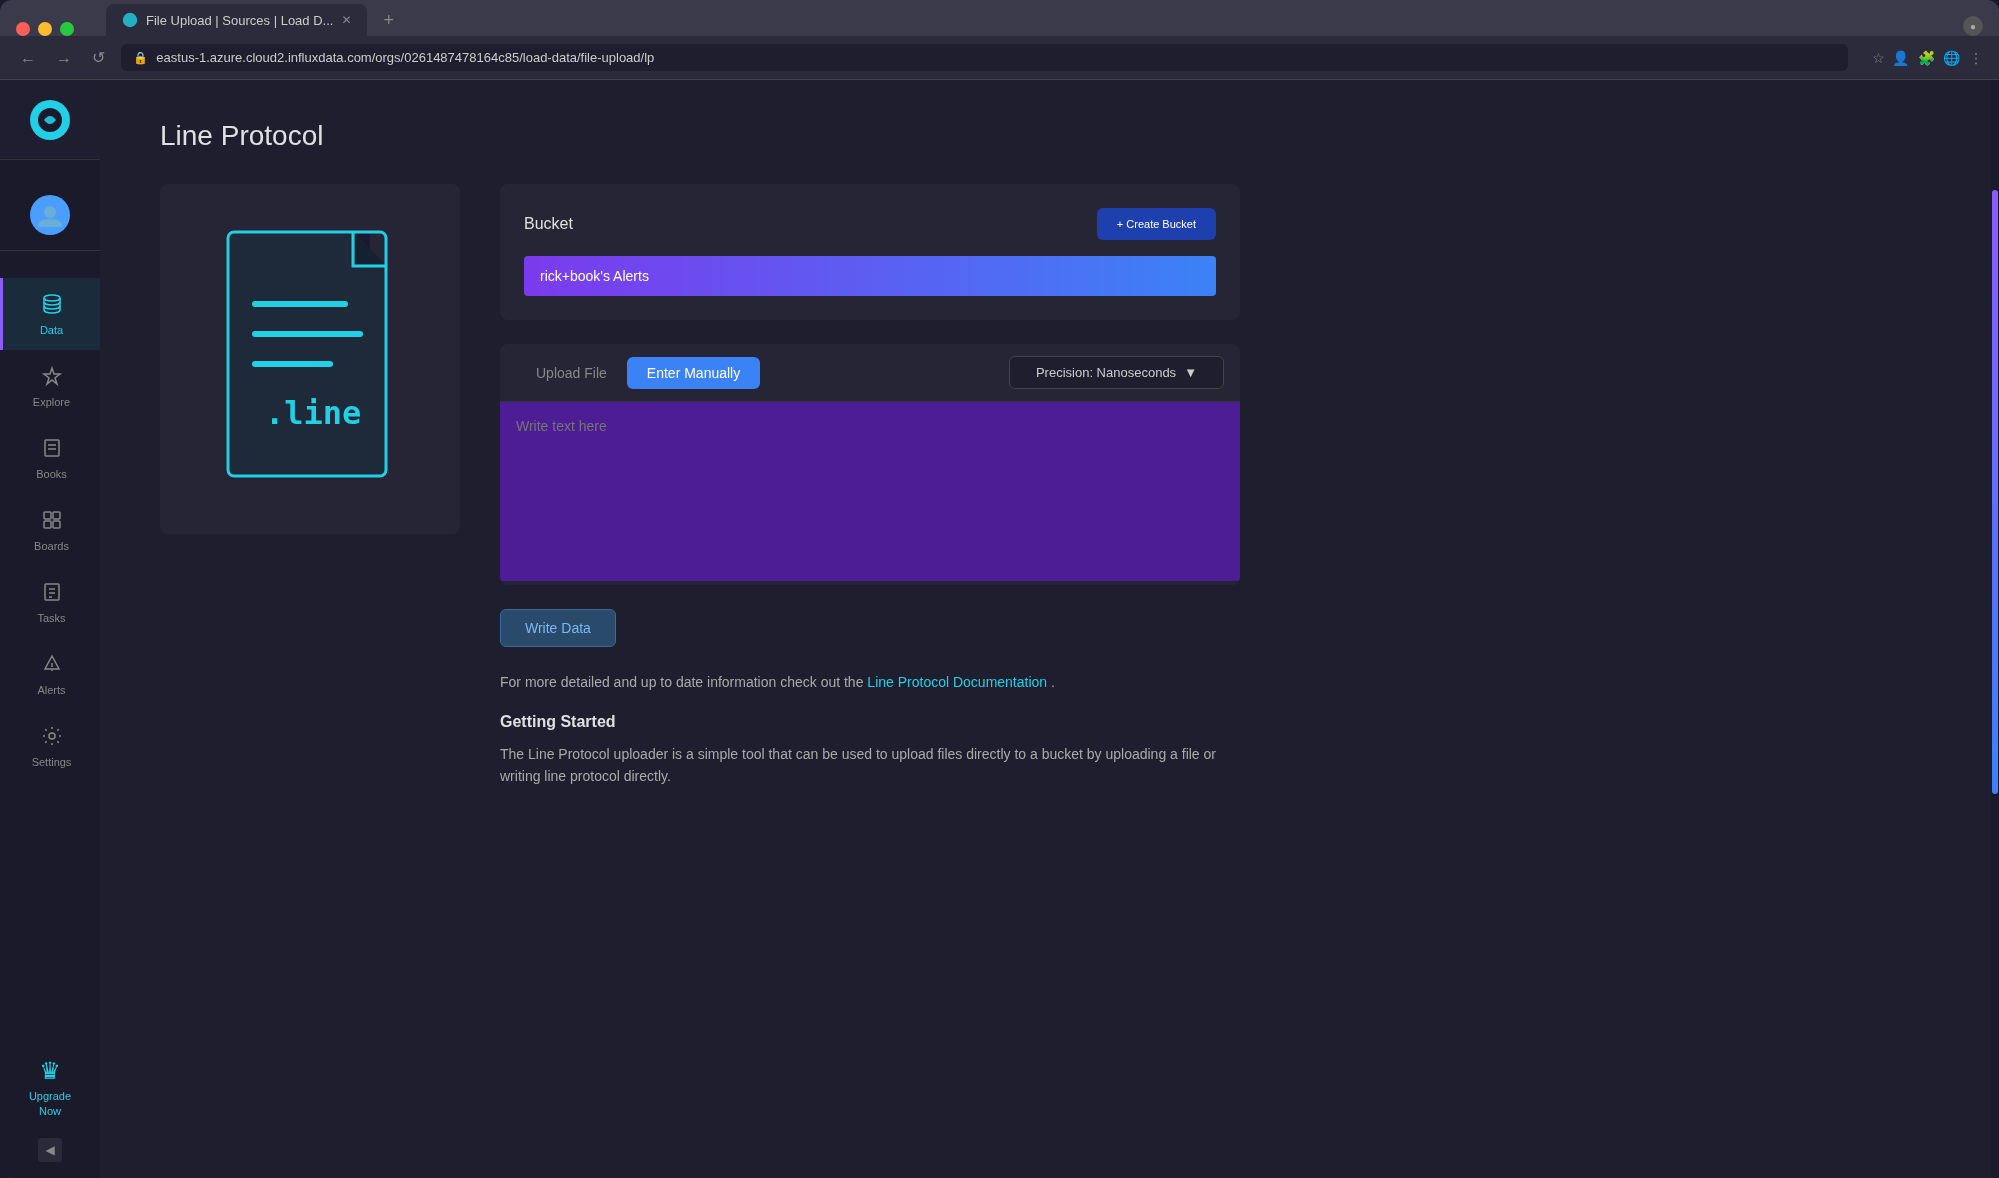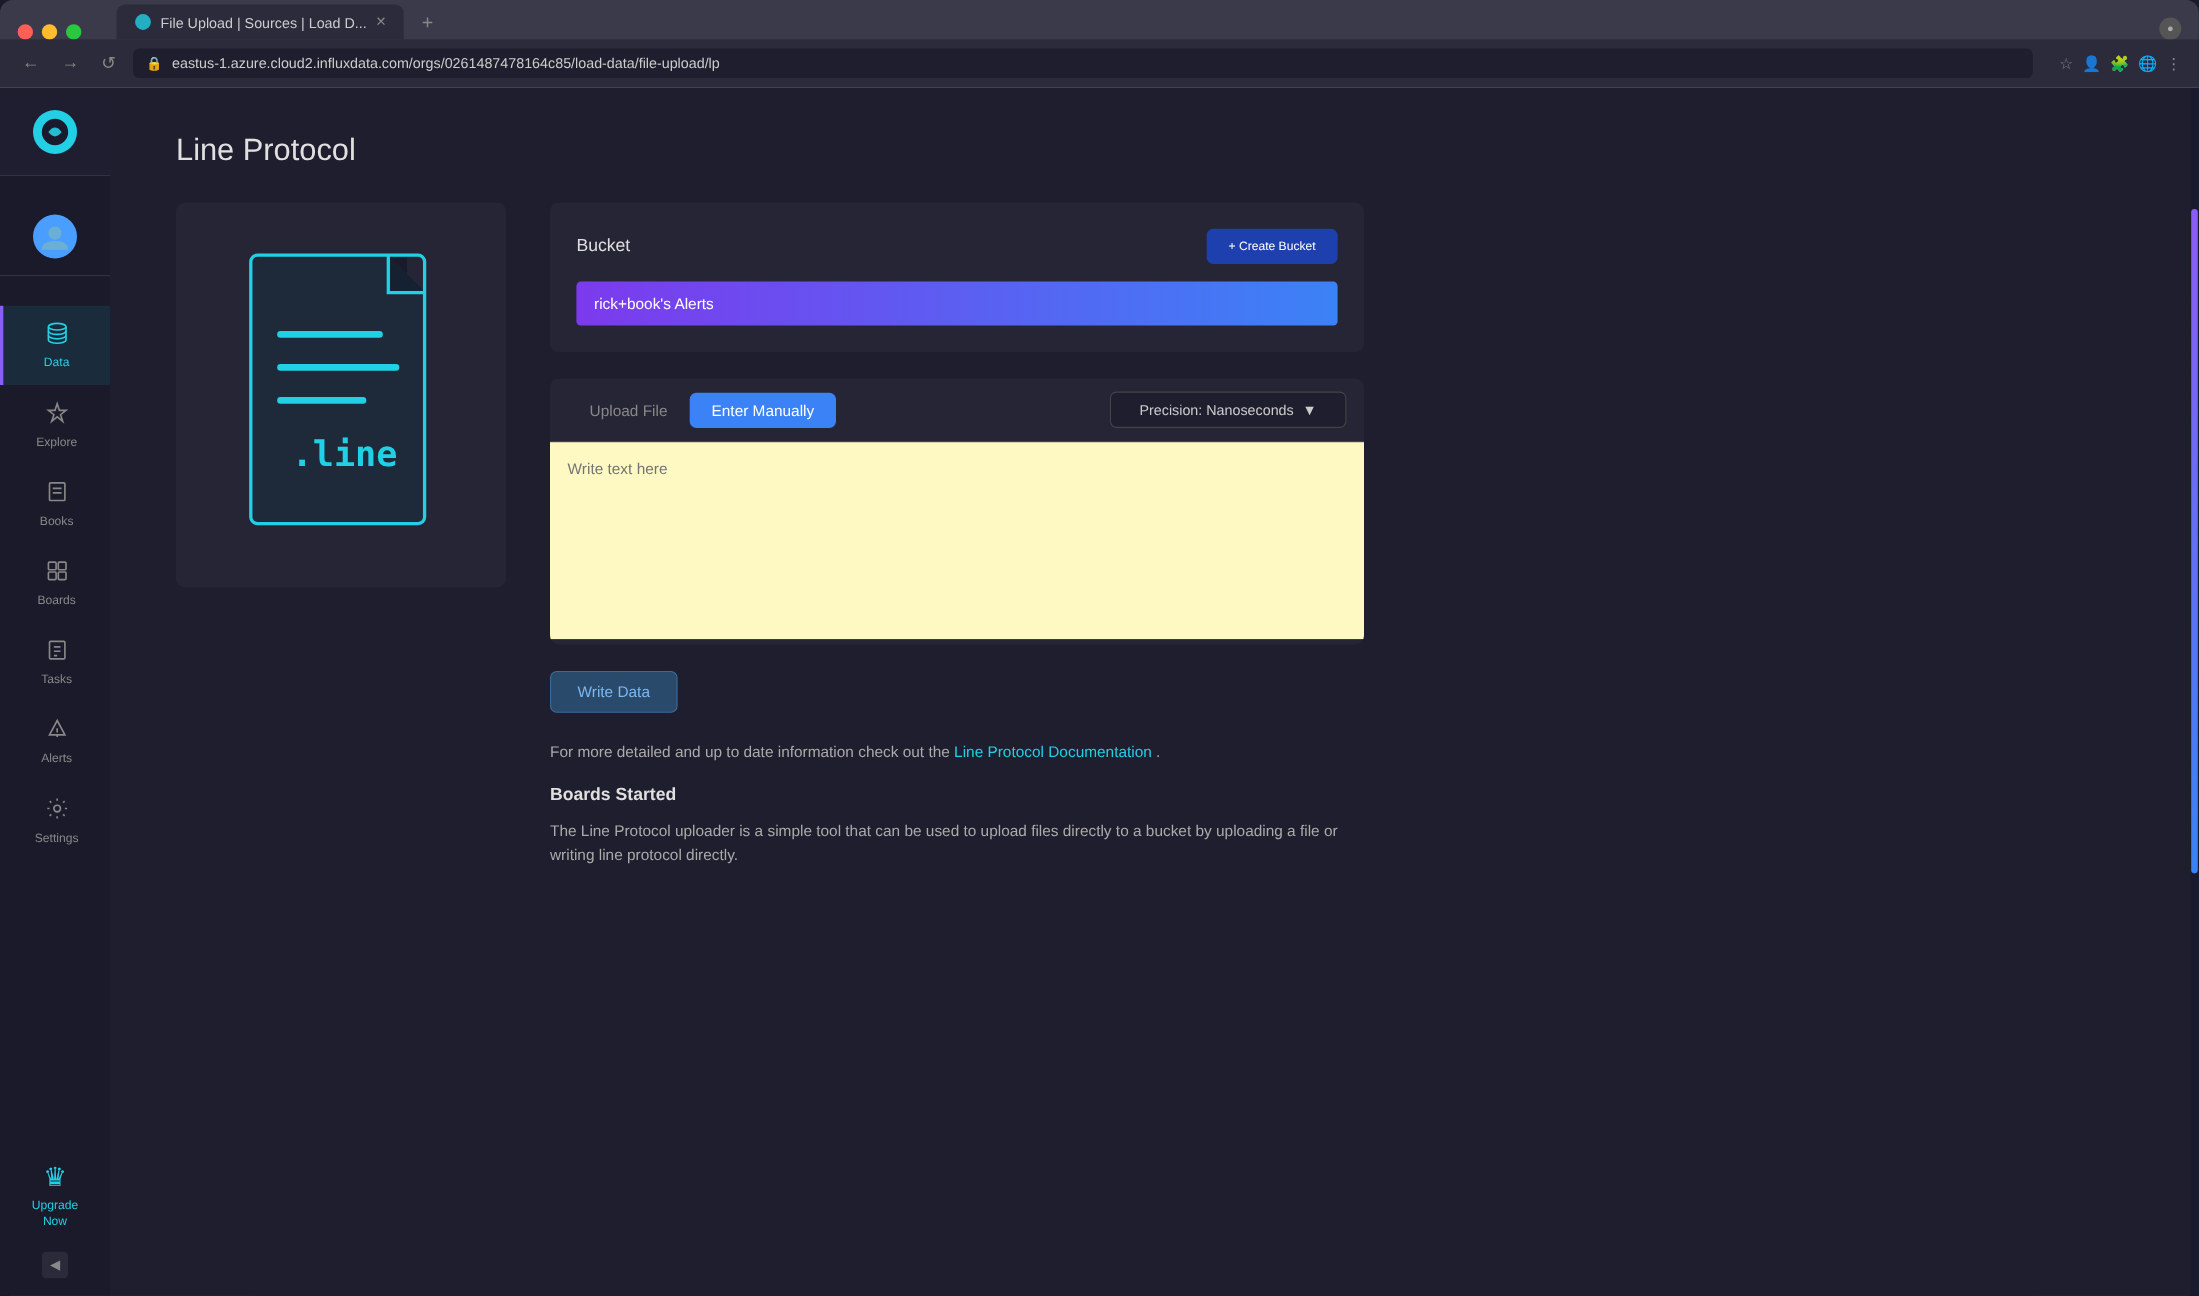--- a/index.html
+++ b/index.html
@@ -404,21 +404,21 @@
       border-radius: 6px;
       padding: 8px 26px;
       color: #ccc;
       font-size: 13px;
       cursor: pointer;
     }
 
     .text-area {
       width: 100%;
       min-height: 180px;
-      background: #fef9c3;
+      background: #4c1d95;
       border: none;
       border-top: 1px solid #333;
       color: #888;
       font-size: 14px;
       padding: 16px;
       resize: none;
       outline: none;
       font-family: inherit;
     }
 
@@ -669,21 +669,21 @@
             <div>
               <button class="write-data-btn">Write Data</button>
             </div>
 
             <div class="info-section">
               <p>
                 <span>For more detailed and up to date information check out the </span>
                 <a href="#">Line Protocol Documentation</a>
                 <span>.</span>
               </p>
-              <p class="getting-started-title">Boards Started</p>
+              <p class="getting-started-title">Getting Started</p>
               <p>The Line Protocol uploader is a simple tool that can be used to upload files directly to a bucket by uploading a file or writing line protocol directly.</p>
             </div>
           </div>
         </div>
       </div>
     </div>
   </div>
 </div>
 
 </body></html>

